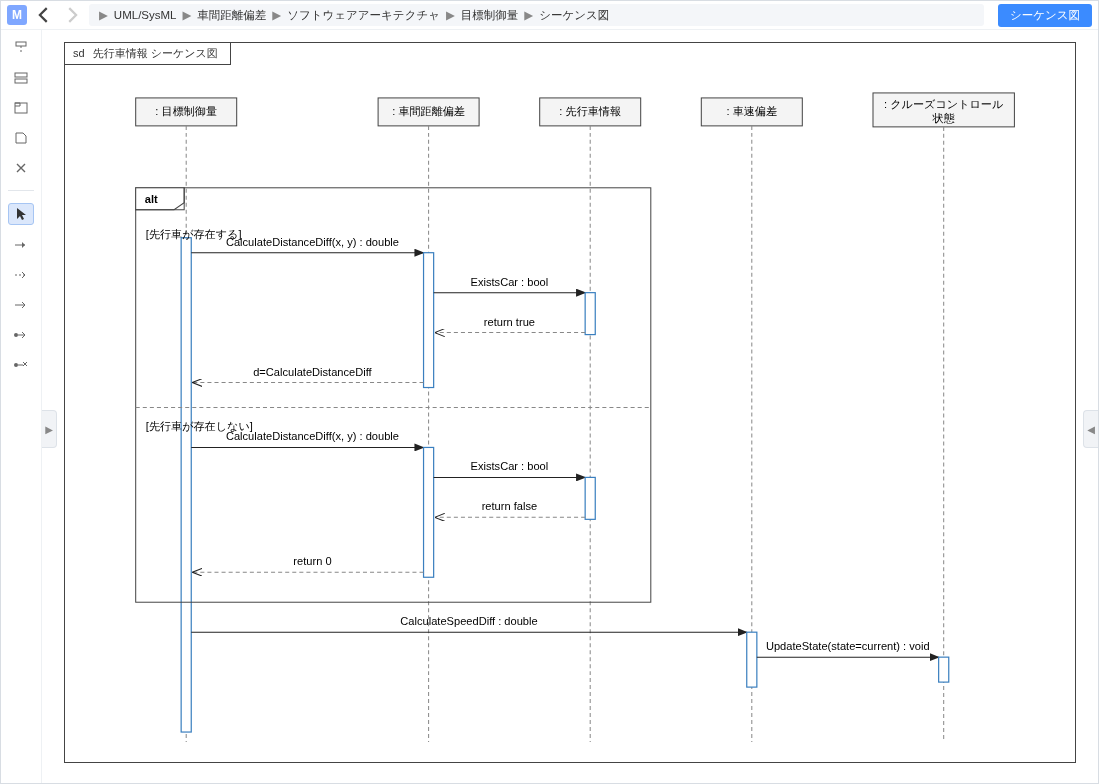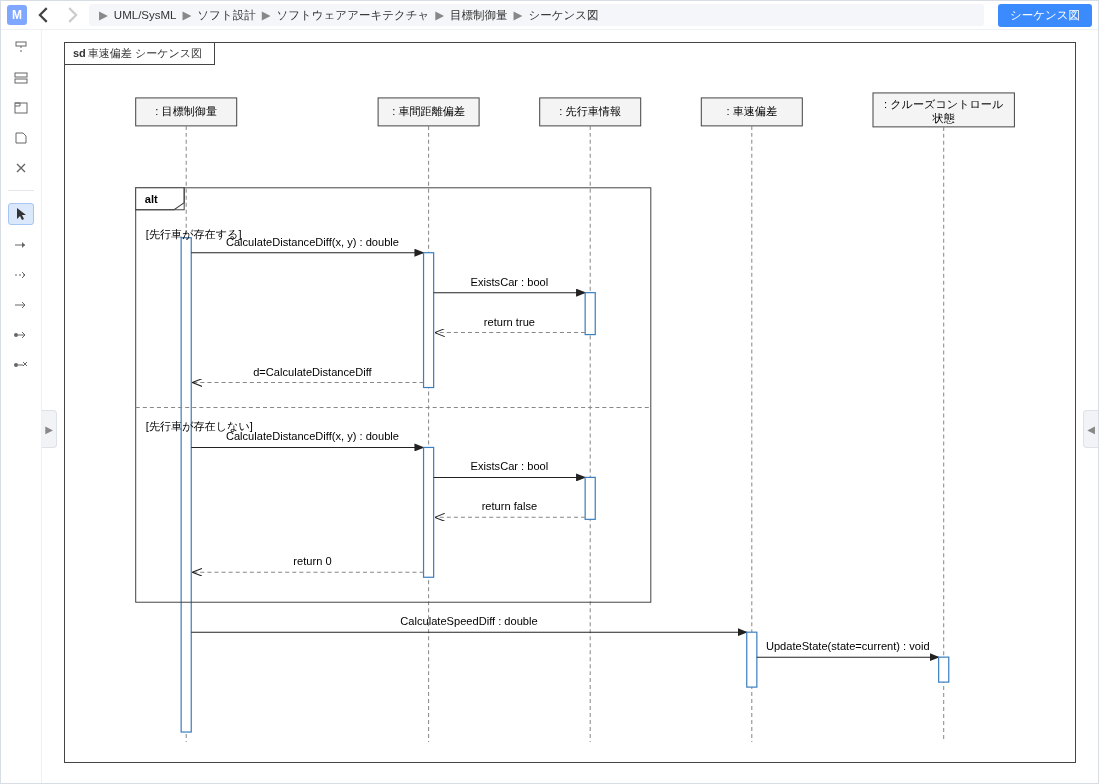--- a/index.html
+++ b/index.html
@@ -16,21 +16,21 @@
 .tool{width:24px;height:20px;display:flex;align-items:center;justify-content:center;color:#666;border-radius:3px}
 .tool.sel{background:#dbe7fb;border:1px solid #a6c5f3}
 .tool svg{width:16px;height:16px}
 .divider{width:26px;height:1px;background:#e2e6eb;margin:2px 0}
 .canvas-wrap{flex:1;position:relative;overflow:hidden}
 .side-tab{position:absolute;top:380px;width:14px;height:36px;background:#f1f3f6;border:1px solid #dde2e8;display:flex;align-items:center;justify-content:center;color:#888;font-size:10px}
 .side-tab.left{left:0;border-left:none;border-radius:0 4px 4px 0}
 .side-tab.right{right:0;border-right:none;border-radius:4px 0 0 4px}
 .canvas{position:absolute;left:22px;right:22px;top:12px;bottom:20px;border:1px solid #444}
 .frame-tab{position:absolute;left:-1px;top:-1px;border:1px solid #444;background:#fff;padding:3px 12px 3px 8px;font-size:11px}
-.frame-tab b{font-weight:bold;margin-right:2px}
+.frame-tab b{font-weight:normal;margin-right:8px}
 svg.diagram{position:absolute;left:0;top:0;width:100%;height:100%}
 .lifehead{fill:#f4f4f4;stroke:#444;stroke-width:1}
 .lifetext{font-size:11px;text-anchor:middle;dominant-baseline:middle}
 .dash{stroke:#888;stroke-width:1;stroke-dasharray:4 3;fill:none}
 .solid{stroke:#222;stroke-width:1;fill:none}
 .act{fill:#fff;stroke:#3a7fbf;stroke-width:1.2}
 .msgtxt{font-size:11px;text-anchor:middle}
 .altbox{fill:none;stroke:#444;stroke-width:1}
 .altlabel{font-size:11px;font-weight:bold}
 .guard{font-size:11px}
@@ -48,21 +48,21 @@
     </div>
     <div class="nav-btn disabled">
       <svg viewBox="0 0 16 16">
           <path d="M6 3 L11 8 L6 13" stroke="#ccc" stroke-width="1.6" fill="none"></path>
         </svg>
     </div>
     <div class="breadcrumb">
       <span class="crumb-sep">▶</span>
       <span>UML/SysML</span>
       <span class="crumb-sep">▶</span>
-      <span>ソフト設計</span>
+      <span>車間距離偏差</span>
       <span class="crumb-sep">▶</span>
       <span>ソフトウェアアーキテクチャ</span>
       <span class="crumb-sep">▶</span>
       <span>目標制御量</span>
       <span class="crumb-sep">▶</span>
       <span>シーケンス図</span>
     </div>
     <div class="pill">シーケンス図</div>
   </div>
 
@@ -135,21 +135,21 @@
           </svg>
         </div>
     </div>
 
     <div class="canvas-wrap">
       <div class="side-tab left">▶</div>
       <div class="side-tab right">◀</div>
 
       <div class="canvas">
         <div class="frame-tab">
-          <b>sd</b><span>車速偏差 シーケンス図</span>
+          <b>sd</b><span>先行車情報 シーケンス図</span>
         </div>
 
         <svg class="diagram" viewBox="0 0 1000 720" preserveAspectRatio="none">
           <defs>
             <marker id="closedArrow" markerWidth="10" markerHeight="8" refX="9" refY="4" orient="auto">
                 <path d="M0 0 L10 4 L0 8 Z" fill="#222"></path>
               </marker>
             <marker id="openArrow" markerWidth="10" markerHeight="8" refX="9" refY="4" orient="auto">
                 <path d="M0 0 L10 4 L0 8" fill="none" stroke="#222"></path>
               </marker>

